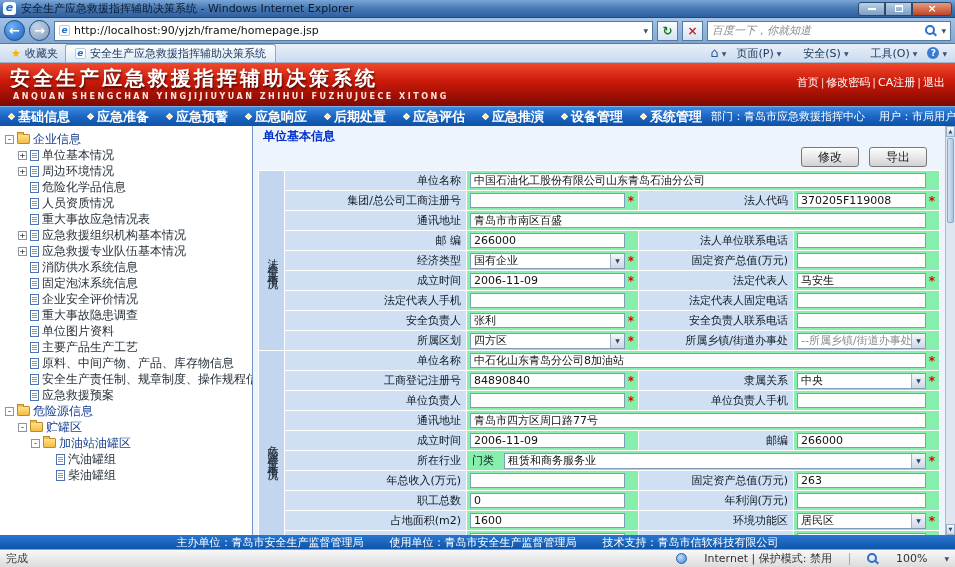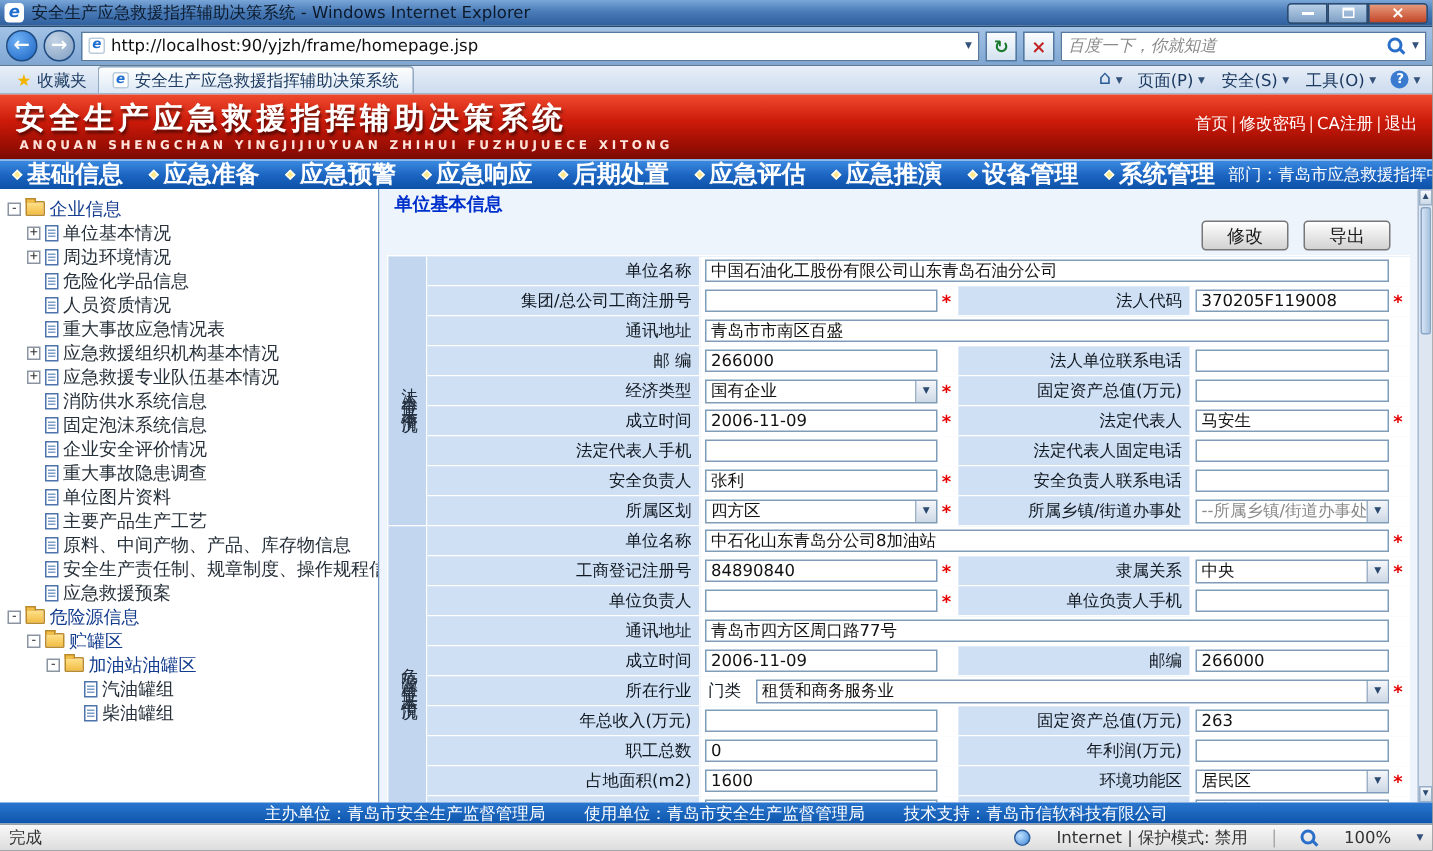--- a/index.html
+++ b/index.html
@@ -50,21 +50,21 @@
   
   .banner{height:43px;background:linear-gradient(180deg,#ef4a2d 0%,#cc1a0a 42%,#9a0e03 80%,#7c0a02 100%);position:relative;color:#fff;overflow:hidden;flex:none}
   .banner-title{font-size:20px;font-weight:bold;letter-spacing:3px;padding:2px 0 0 10px;text-shadow:1px 2px 2px rgba(0,0,0,.55);white-space:nowrap}
   .banner-sub{font-size:8px;letter-spacing:2.5px;padding-left:13px;color:#ffe3db;font-weight:bold;white-space:nowrap}
   .banner-links{position:absolute;top:12px;right:8px;font-size:11px;color:#fff;display:flex;align-items:center}
   .blink{cursor:pointer;margin:0 2px}
   .blsep{color:#ffd8ce}
 
   
   .navbar{height:20px;background:linear-gradient(180deg,#3b8ae0 0%,#1a63c0 55%,#0d52a8 100%);border-top:1px solid #7fb0e8;display:flex;align-items:center;flex:none}
-  .nav-item{color:#fff;font-weight:bold;font-size:16px;padding:0 9px;display:flex;align-items:center;gap:4px;height:100%;white-space:nowrap;cursor:pointer}
+  .nav-item{color:#fff;font-weight:bold;font-size:13px;padding:0 9px;display:flex;align-items:center;gap:4px;height:100%;white-space:nowrap;cursor:pointer}
   .nav-ico{width:5px;height:5px;background:#ffe98a;border:1px solid #fff;transform:rotate(45deg);flex:none}
   .nav-right{margin-left:auto;color:#fff;font-size:11px;display:flex;gap:14px;padding-right:8px;white-space:nowrap}
 
   
   .content{height:409px;display:flex;flex:none;background:#eef4fc}
   .sidebar{width:253px;background:#fff;border-right:1px solid #6f95c4;overflow:hidden;padding:5px 0 0 2px;flex:none}
   .tnode{display:flex;align-items:center;height:16px;white-space:nowrap;font-size:12px;color:#26303a;gap:3px;cursor:pointer;overflow:hidden}
   .tnode.folder-node .tlabel{color:#143c8e}
   .texp{width:9px;height:9px;border:1px solid #8a95a1;background:#fff;font-size:9px;line-height:7px;text-align:center;color:#333;flex:none;font-family:"DejaVu Sans Mono",monospace}
   .texp-spacer{width:9px;flex:none}
@@ -82,21 +82,21 @@
   .form{flex:1;margin:0 5px;overflow:hidden;background:#c9daf0;border-left:1px solid #fff;border-top:1px solid #fff}
   .fsection{display:flex}
   .fside{width:26px;background:#c2d6ef;border-right:1px solid #fff;border-bottom:1px solid #fff;display:flex;align-items:center;justify-content:center;flex:none}
   .fside span{writing-mode:vertical-rl;letter-spacing:3px;font-size:11px;color:#222e3c}
   .frows{flex:1;display:flex;flex-direction:column;min-width:0}
   .frow{display:flex;height:20px;flex:none}
   .fcell{border-right:1px solid #fff;border-bottom:1px solid #fff;display:flex;align-items:center;min-width:0}
   .flabel{background:#cfdff4;justify-content:flex-end;padding-right:5px;font-size:11px;color:#101820;white-space:nowrap;overflow:hidden}
   .flabel.l1{width:182px;flex:none}
   .flabel.l2{width:155px;flex:none}
-  .ffield{background:#ffffff;padding:0 3px;gap:2px}
+  .ffield{background:#86efac;padding:0 3px;gap:2px}
   .ffield.f1{width:172px;flex:none}
   .ffield.f2{flex:1}
   .ffield.fspan{flex:1}
   .sublabel{font-size:11px;color:#101820;margin:0 8px 0 2px;white-space:nowrap}
   input.ftext{flex:1;height:15px;border:1px solid #7f9db9;font-size:11px;padding:0 3px;background:#fff;font-family:inherit;min-width:0;color:#111}
   .fselect{flex:1;height:16px;border:1px solid #7f9db9;background:#fff;display:flex;align-items:center;font-size:11px;padding-left:3px;min-width:0;cursor:pointer}
   .sval{flex:1;overflow:hidden;white-space:nowrap;color:#111}
   .sval.muted{color:#8a8a8a}
   .sbtn{width:14px;height:14px;background:linear-gradient(#f5f7fa,#cdd8e6);border-left:1px solid #9fb2c8;display:flex;align-items:center;justify-content:center;font-size:6px;color:#2c4precision;color:#2c4a70;flex:none}
   .req{color:#e60000;font-weight:bold;width:8px;font-size:12px;flex:none;text-align:center}
@@ -156,21 +156,21 @@
     </span>
     <span class="tab">
       <span class="ie-mini">e</span>
       <span>安全生产应急救援指挥辅助决策系统</span>
     </span>
     <span class="cmd-right">
       <span class="cmd-item">
         <span class="home-glyph">⌂</span>
         <span class="caret">▼</span>
       </span>
-      <span id="cmd-menus" style="display:flex;gap:11px">
+      <span id="cmd-menus" style="display:flex;gap:22px">
           <span class="cmd-item">
             <span>页面(P)</span>
             <span class="caret">▼</span>
           </span>
           <span class="cmd-item">
             <span>安全(S)</span>
             <span class="caret">▼</span>
           </span>
           <span class="cmd-item">
             <span>工具(O)</span>

